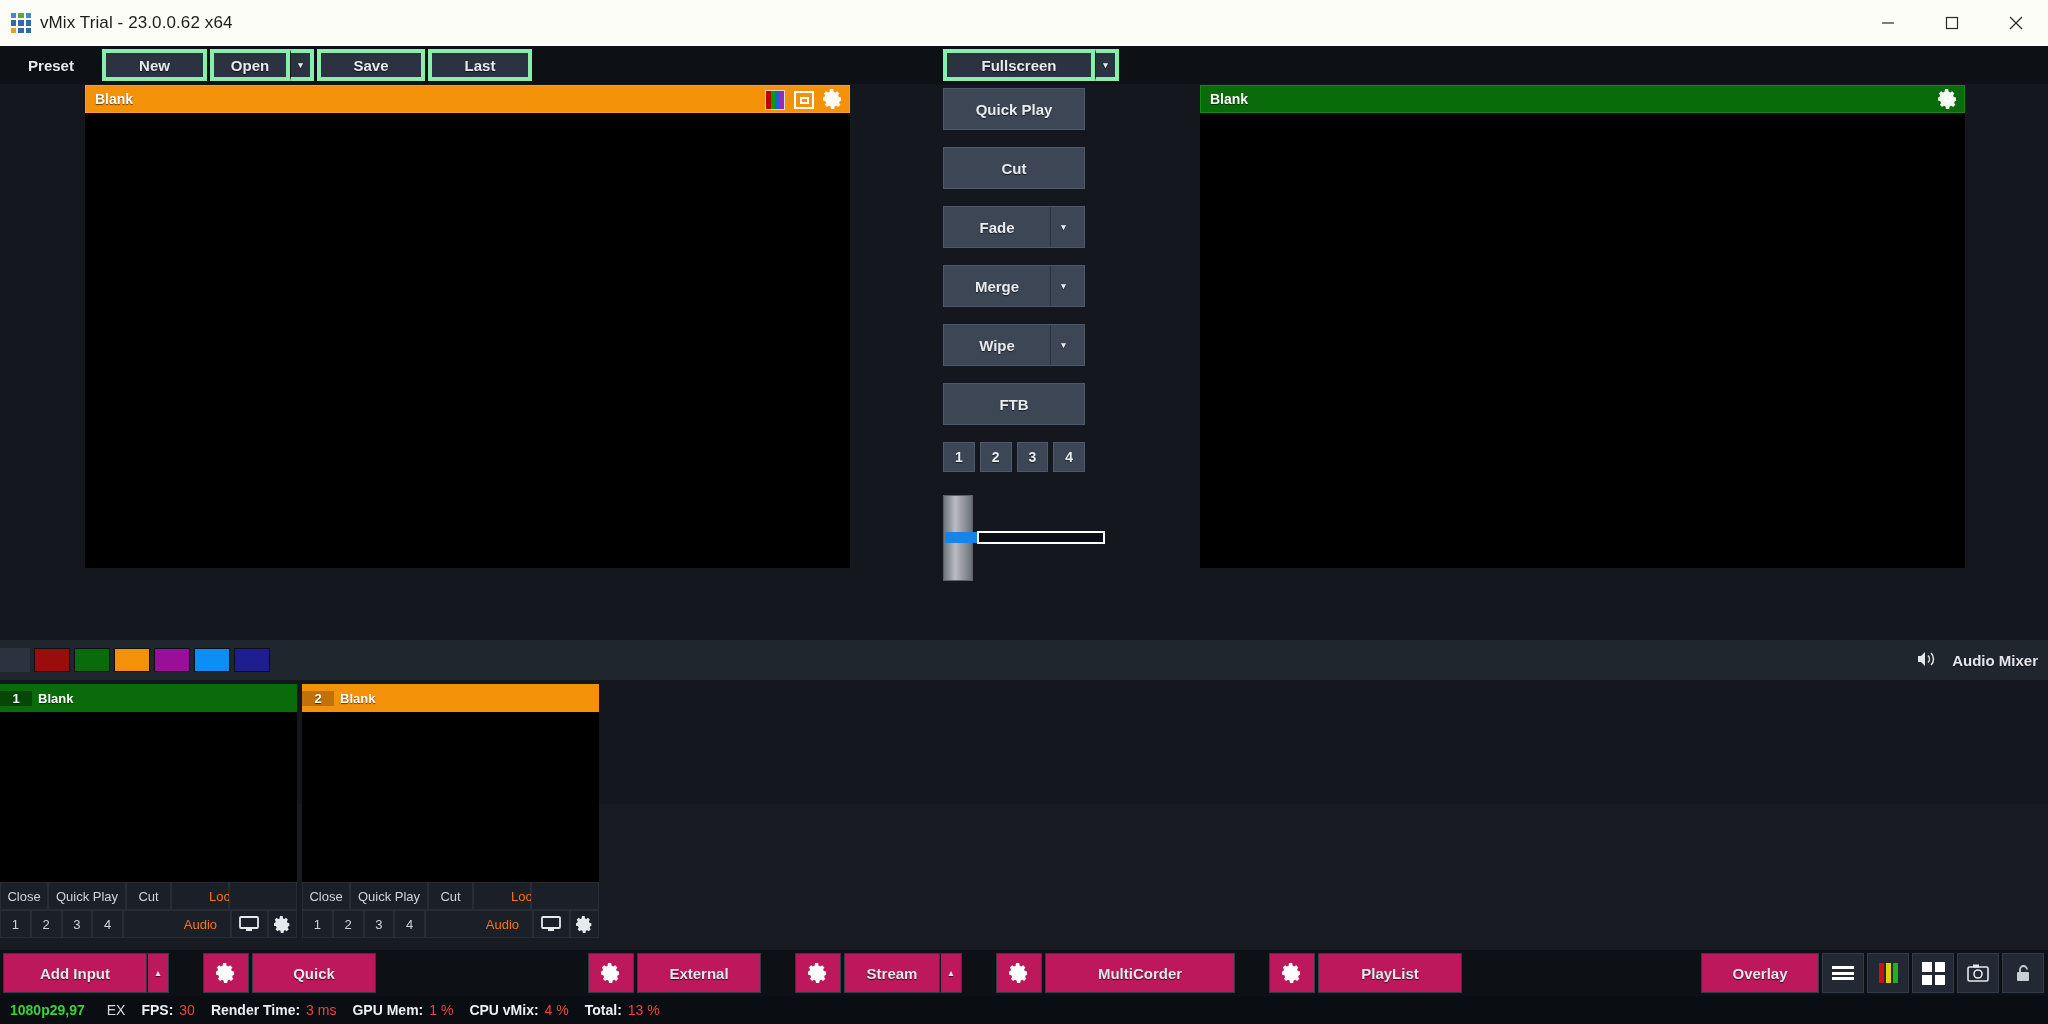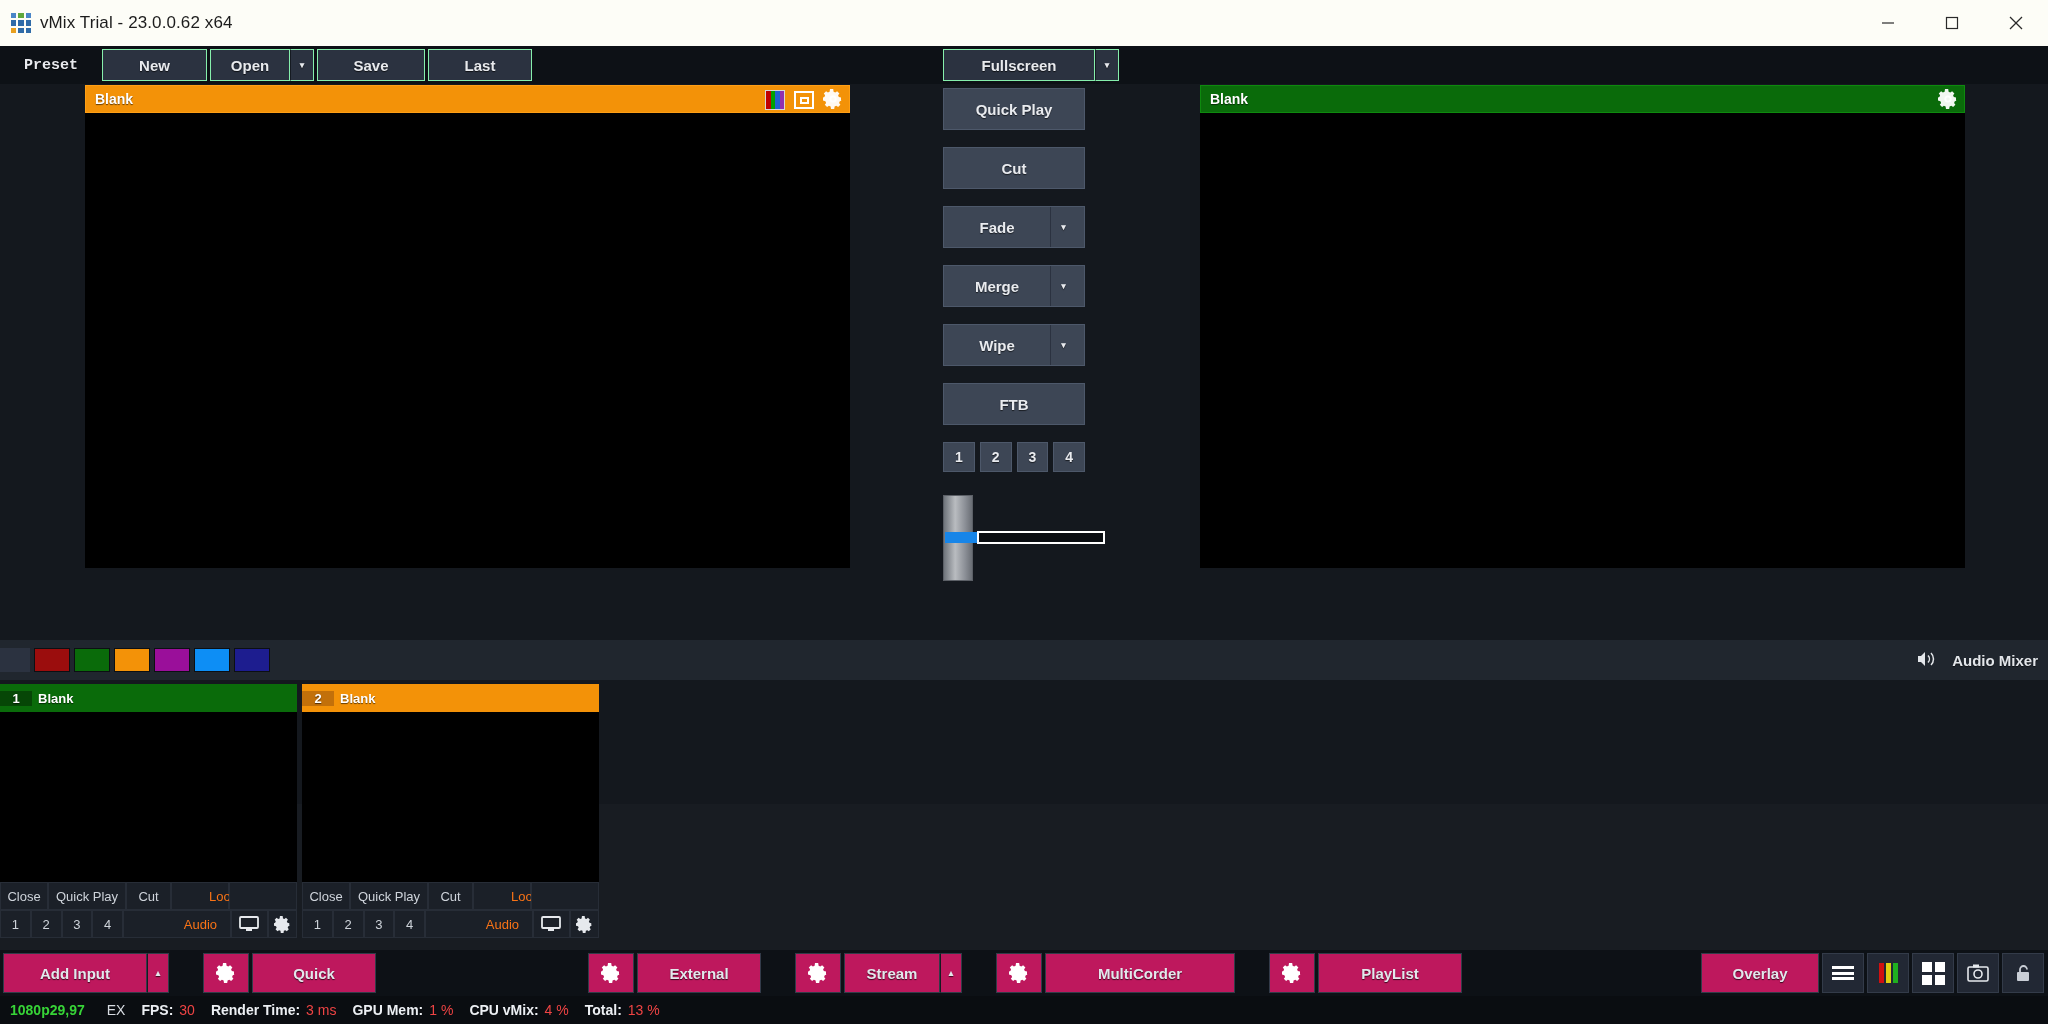--- a/index.html
+++ b/index.html
@@ -28,29 +28,29 @@
     color: #2a2a2a;
   }
   #winbtns .wb svg { display:block; }
 
   
   #toolbar {
     position: absolute; left: 0; top: 46px; width: 2048px; height: 38px;
     background: #0d1116; display: flex; align-items: stretch;
   }
   .tbtn {
-    background: #2b3240; color: #e8eaee; border: 1px solid #86efac;
+    background: #2b3240; color: #e8eaee; border: 4px solid #86efac;
     font-size: 15px; display: flex; align-items: center; justify-content: center;
     height: 32px; margin: 3px 0 3px 3px; font-weight: 600;
     text-shadow: 0 1px 1px rgba(0,0,0,.7);
   }
   .tbtn.flat { background: transparent; border: none; }
   .tbtn.arrow { width: 24px; margin-left: 0; border-left: 1px solid #151a21; }
   .tbtn .car { font-size: 9px; line-height: 1; }
-  #tb-preset { width: 96px; font-family: Liberation Mono, monospace; }
+  #tb-preset { width: 96px; }
   #tb-new { width: 105px; }
   #tb-open { width: 80px; }
   #tb-save { width: 108px; }
   #tb-last { width: 104px; }
   #tb-full { width: 152px; margin-left: 0; }
   #tb-full-arrow { width: 24px; }
   #fullwrap { position:absolute; left: 943px; top: 0; display:flex; }
   #tbright { position: absolute; right: 3px; top: 0; display: flex; }
   #tb-pause { width: 134px; }
   #tb-basic { width: 106px; }

